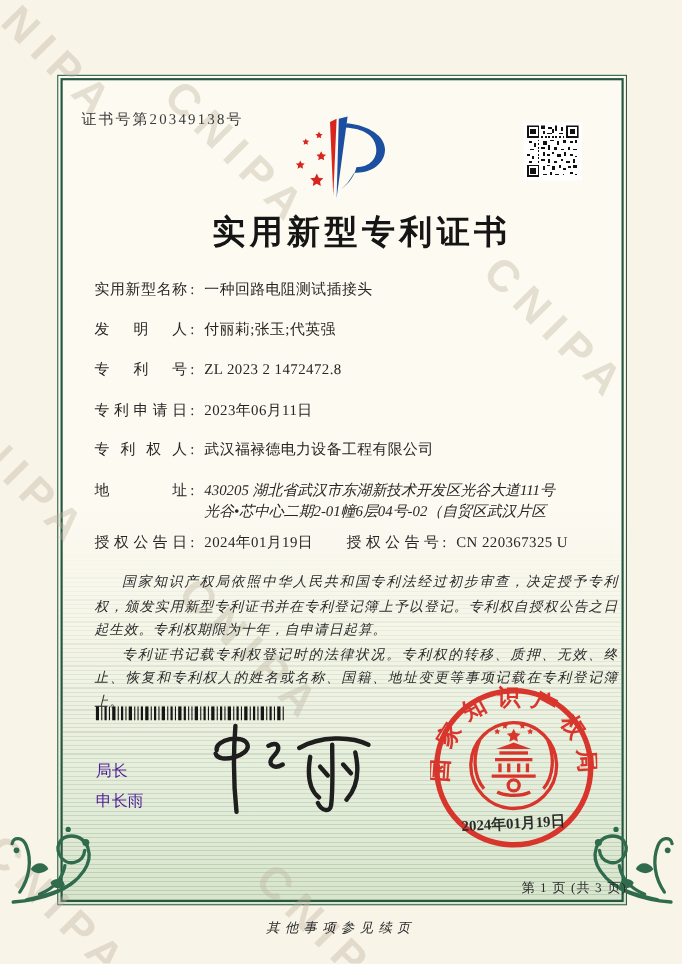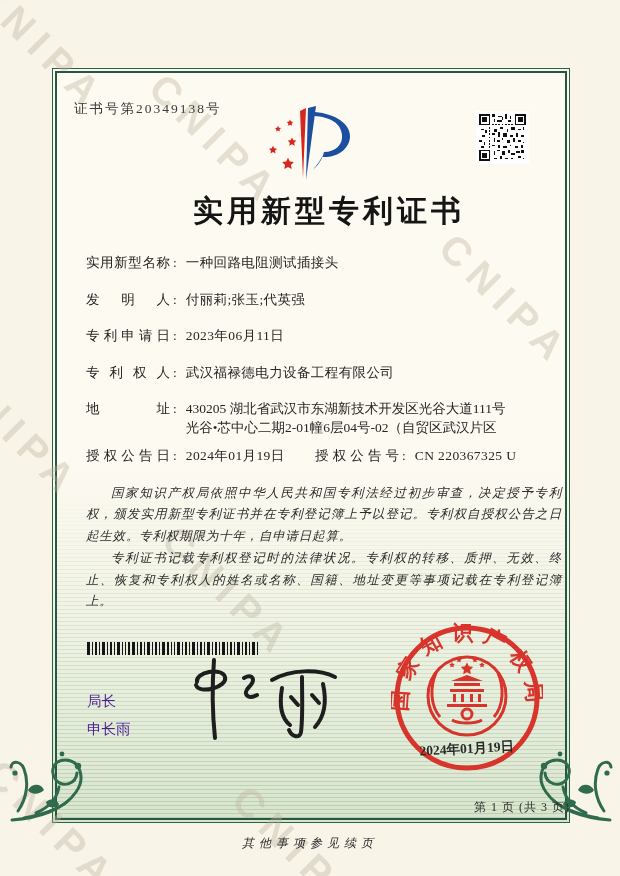--- a/index.html
+++ b/index.html
@@ -68,21 +68,21 @@
 
   
   .fields { position:absolute; left:86px; top:253px; right:58px; font-size:13.5px; color:#262626; }
   .frow { margin-bottom:16.5px; line-height:20px; white-space:nowrap; }
   .flabel {
     display:inline-block; width:84px;
     text-align:justify; text-align-last:justify; vertical-align:top;
   }
   .fcolon { display:inline-block; margin:0 9px 0 3px; vertical-align:top; }
   .fvalue { display:inline-block; vertical-align:top; letter-spacing:0.4px; }
-  .addr-lines { display:inline-block; vertical-align:top; line-height:19px; white-space:normal; }
+  .addr-lines { display:inline-block; vertical-align:top; line-height:19px; white-space:normal;font-style:italic; }
   .grant-row .group1 { display:inline-block; width:229px; }
   .legal { margin-top:13px; font-size:12.5px; line-height:21.5px; font-style:italic;
            letter-spacing:0.8px; color:#2b2b2b; white-space:normal; text-align:justify; }
   .legal p { text-indent:2em; margin-bottom:1px; }
 
   
   .barcode { position:absolute; left:87px; top:642px; width:172px; height:13px; }
   .signer {
     position:absolute; left:87px; top:687px;
     font-family:"Liberation Sans","DejaVu Sans",sans-serif;
@@ -177,20 +177,23 @@
     </svg>
 
     <h1 class="title">实用新型专利证书</h1>
 
     <div class="fields">
       <div class="frow">
         <span class="flabel">实用新型名称</span><span class="fcolon">:</span><span class="fvalue">一种回路电阻测试插接头</span>
       </div>
       <div class="frow">
         <span class="flabel">发明人</span><span class="fcolon">:</span><span class="fvalue">付丽莉;张玉;代英强</span>
+      </div>
+      <div class="frow">
+        <span class="flabel">专利号</span><span class="fcolon">:</span><span class="fvalue">ZL 2023 2 1472472.8</span>
       </div>
       <div class="frow">
         <span class="flabel">专利申请日</span><span class="fcolon">:</span><span class="fvalue">2023年06月11日</span>
       </div>
       <div class="frow">
         <span class="flabel">专利权人</span><span class="fcolon">:</span><span class="fvalue">武汉福禄德电力设备工程有限公司</span>
       </div>
       <div class="frow" style="margin-bottom:9px">
         <span class="flabel">地址</span><span class="fcolon">:</span><span class="addr-lines"><span style="display:block">430205 湖北省武汉市东湖新技术开发区光谷大道111号</span><span style="display:block">光谷•芯中心二期2-01幢6层04号-02（自贸区武汉片区</span></span>
       </div>

